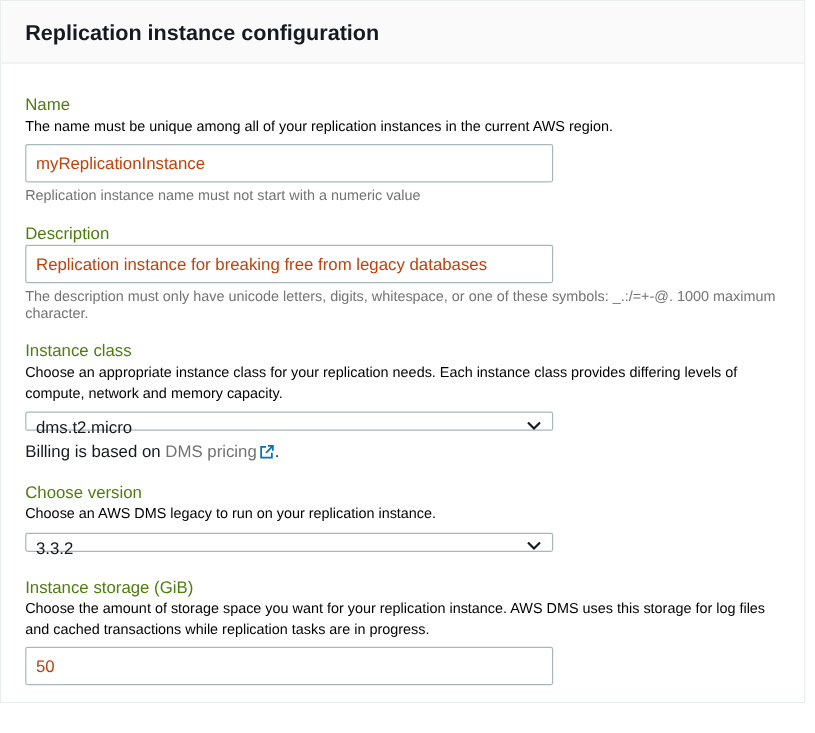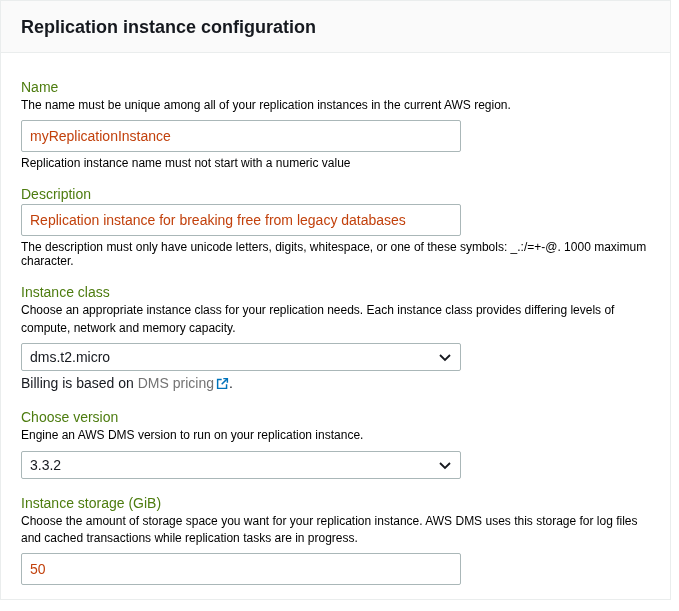--- a/index.html
+++ b/index.html
@@ -39,41 +39,41 @@
     margin-bottom: 2px;
   }
   .field-hint {
     font-size: 12px;
     color: #000000;
     line-height: 1.45;
     margin-bottom: 6px;
   }
   .field-below {
     font-size: 12px;
-    color: #000000;
+    color: #737373;
     margin-top: 4px;
   }
   .text-input {
     width: 440px;
     height: 32px;
     padding: 4px 8px;
     font-size: 14px;
     border: 1px solid #aab7b8;
     border-radius: 2px;
     color: #c2410c;
     background: #fff;
     font-family: inherit;
   }
   .select-wrap {
     position: relative;
     width: 440px;
   }
   .select-input {
     width: 440px;
-    height: 28px;
+    height: 16px;
     padding: 4px 28px 4px 8px;
     font-size: 14px;
     border: 1px solid #aab7b8;
     border-radius: 2px;
     color: #16191f;
     background: #fff;
     cursor: pointer;
     text-align: left;
     font-family: inherit;
   }
@@ -137,21 +137,21 @@
         <span>Billing is based on </span><a class="link"><span>DMS pricing</span><span class="ext-icon"><svg width="13" height="13" viewBox="0 0 16 16">
                 <path d="M13 9 V14 H2 V3 H7" fill="none" stroke="#0073bb" stroke-width="1.8"></path>
                 <path d="M9 2 H14 V7" fill="none" stroke="#0073bb" stroke-width="1.8"></path>
                 <path d="M14 2 L7 9" fill="none" stroke="#0073bb" stroke-width="1.8"></path>
               </svg></span></a><span>.</span>
       </div>
     </div>
 
     <div class="field">
       <div class="field-label">Choose version</div>
-      <div class="field-hint">Engine an AWS DMS version to run on your replication instance.</div>
+      <div class="field-hint">Choose an AWS DMS legacy to run on your replication instance.</div>
       <div class="select-wrap">
         <button type="button" class="select-input">3.3.2</button>
         <span class="select-caret">
           <svg width="12" height="8" viewBox="0 0 12 8">
               <path d="M1 1 L6 6 L11 1" fill="none" stroke="#16191f" stroke-width="1.8"></path>
             </svg>
         </span>
       </div>
     </div>
 

